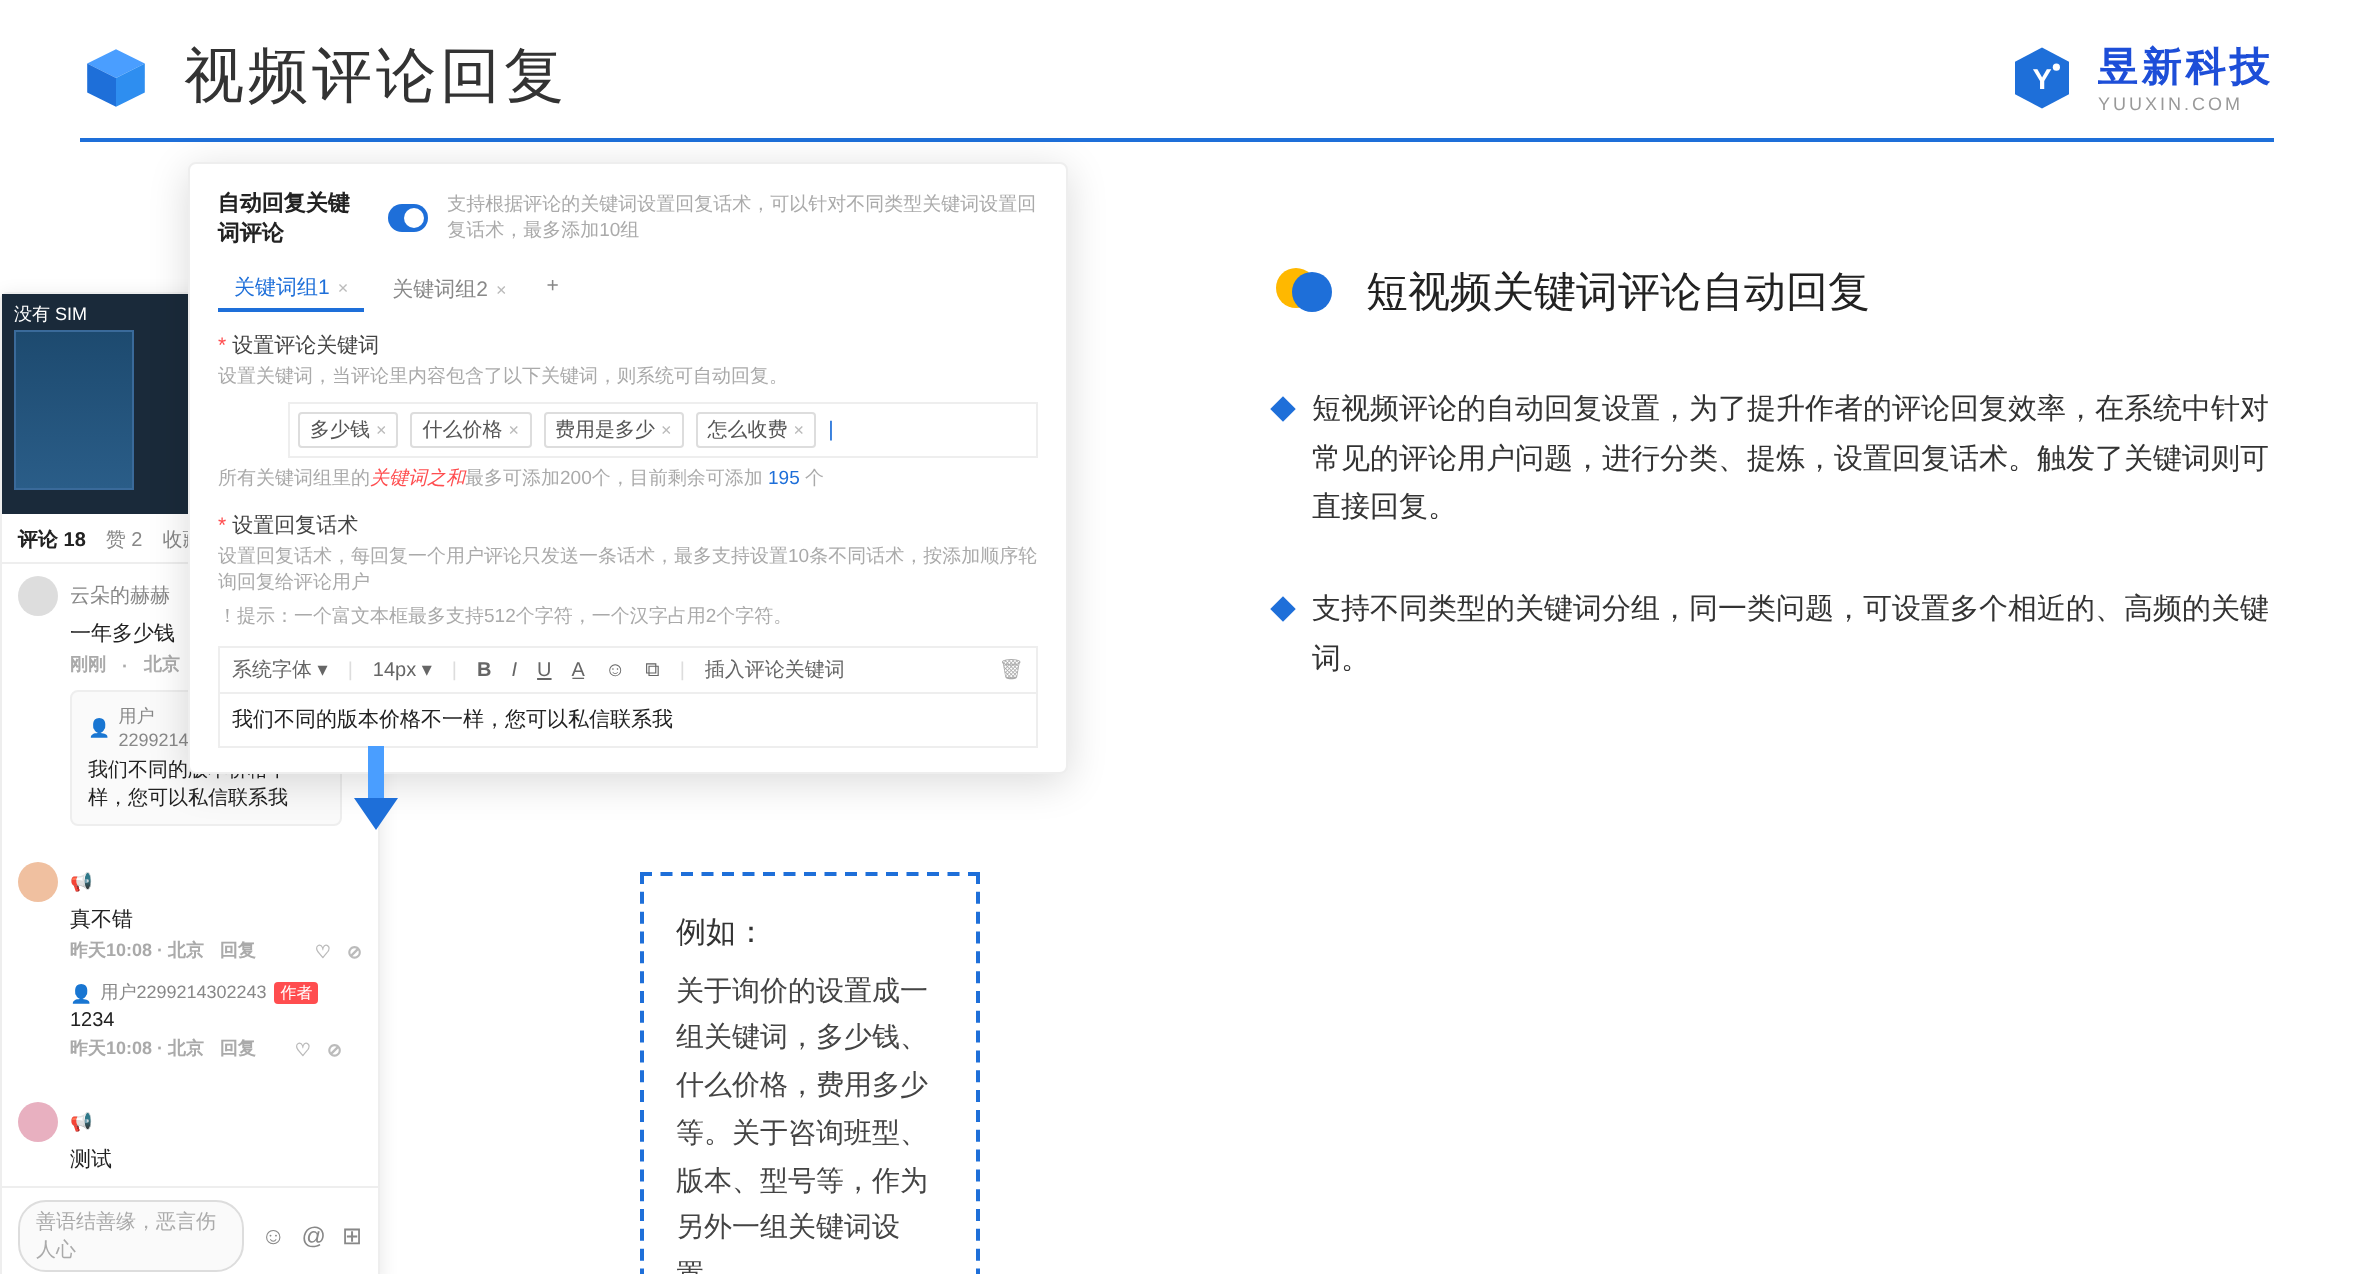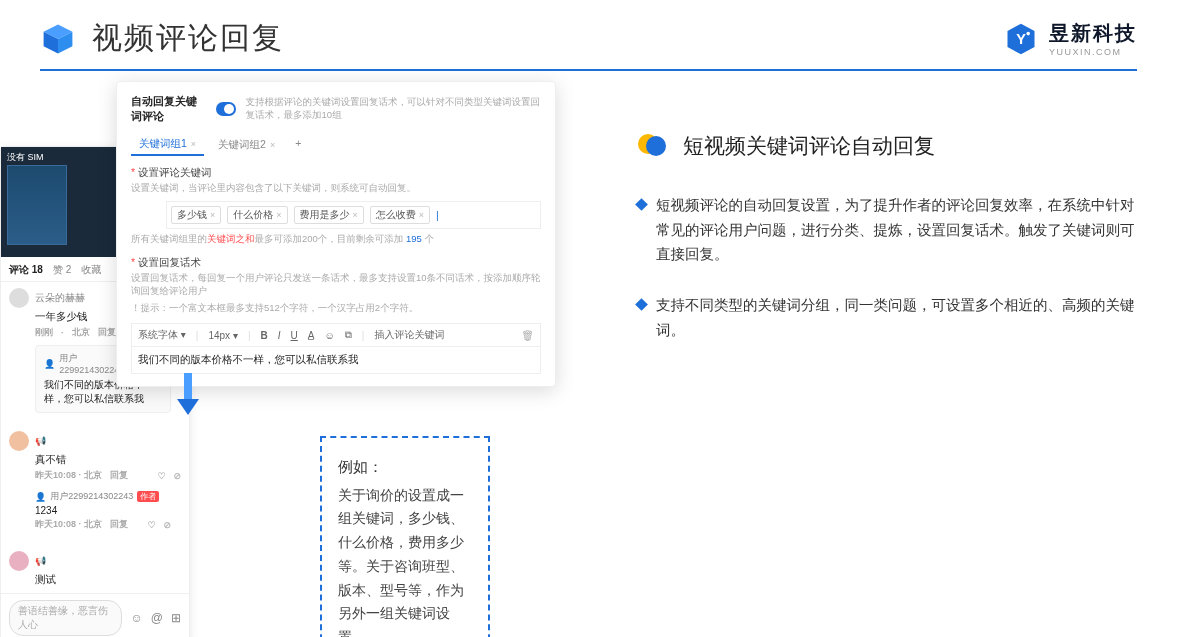--- a/index.html
+++ b/index.html
@@ -5,21 +5,21 @@
 * { margin: 0; padding: 0; box-sizing: border-box; }
 body { font-family: -apple-system, "Microsoft YaHei", sans-serif; background: #fff; width: 1177px; height: 637px; overflow: hidden; position: relative; }
 
 .header { display: flex; align-items: center; justify-content: space-between; padding: 18px 40px 10px 40px; }
 .header-left { display: flex; align-items: center; gap: 16px; }
 .cube-icon { width: 36px; height: 36px; }
 .page-title { font-size: 30px; color: #333; letter-spacing: 2px; font-weight: 400; }
 .brand { display: flex; align-items: center; gap: 10px; }
 .brand-logo { width: 36px; height: 36px; }
 .brand-text { display: flex; flex-direction: column; }
-.brand-main { font-size: 20px; color: #0f172a; font-weight: bold; letter-spacing: 2px; }
+.brand-main { font-size: 20px; color: #1d4ed8; font-weight: bold; letter-spacing: 2px; }
 .brand-sub { font-size: 9px; color: #999; letter-spacing: 1.5px; }
 .divider { height: 2px; background: #1e6fd9; margin: 0 40px 20px 40px; }
 
 .content { position: relative; padding: 0 40px; height: 540px; }
 
 
 .phone { position: absolute; left: 0; top: 55px; width: 190px; background: #fff; border: 1px solid #eee; border-radius: 4px; box-shadow: 0 2px 10px rgba(0,0,0,0.1); font-size: 10px; }
 .phone-top { background: #1a2a3a; color: #fff; height: 110px; position: relative; padding: 4px 6px; font-size: 9px; }
 .phone-status { display: flex; justify-content: space-between; }
 .phone-img { position: absolute; left: 6px; top: 18px; width: 60px; height: 80px; background: linear-gradient(#1d4a6f, #2a5d88); border: 1px solid #3a6a9a; }
@@ -32,37 +32,37 @@
 .c-meta { font-size: 9px; color: #aaa; margin: 2px 0 0 26px; display: flex; align-items: center; gap: 8px; font-weight: bold; }
 .heart { margin-left: auto; color: #bbb; }
 .reply-bubble { margin: 6px 10px 6px 26px; background: #fafafa; border: 1px solid #eee; border-radius: 4px; padding: 6px 8px; font-size: 10px; }
 .reply-head { display: flex; align-items: center; gap: 4px; font-size: 9px; color: #888; }
 .badge-author { background: #ff4d4f; color: #fff; font-size: 8px; padding: 0 3px; border-radius: 2px; }
 .comment-input-bar { display: flex; align-items: center; gap: 8px; padding: 6px 8px; border-top: 1px solid #eee; }
 .comment-input { flex: 1; border: 1px solid #ddd; border-radius: 14px; padding: 3px 8px; font-size: 10px; color: #aaa; background: #fafafa; }
 .ci-icon { font-size: 12px; color: #888; }
 
 
-.settings { position: absolute; left: 116px; top: -10px; width: 440px; background: #fff; border: 1px solid #eee; border-radius: 4px; box-shadow: 0 4px 20px rgba(0,0,0,0.15); padding: 12px 14px; font-size: 10.5px; color: #555; }
+.settings { position: absolute; left: 94px; top: -10px; width: 440px; background: #fff; border: 1px solid #eee; border-radius: 4px; box-shadow: 0 4px 20px rgba(0,0,0,0.15); padding: 12px 14px; font-size: 10.5px; color: #555; }
 .settings-head { display: flex; align-items: center; gap: 10px; font-size: 11px; }
 .settings-head b { color: #222; }
 .toggle { width: 26px; height: 14px; background: #1e6fd9; border-radius: 7px; position: relative; }
 .toggle::after { content: ""; width: 10px; height: 10px; background: #fff; border-radius: 50%; position: absolute; right: 2px; top: 2px; }
 .tabs { display: flex; gap: 6px; margin-top: 10px; font-size: 10.5px; }
 .tab { padding: 3px 8px; color: #888; display: flex; align-items: center; gap: 4px; }
 .tab.active { color: #1e6fd9; border-bottom: 2px solid #1e6fd9; }
 .tab .x, .tag .x { color: #bbb; cursor: pointer; font-size: 9px; }
 .tab-plus { color: #888; padding: 3px 6px; }
 .field-label { font-size: 10.5px; color: #444; margin-top: 10px; }
 .field-label .req { color: #ff4d4f; margin-right: 3px; }
 .field-desc { font-size: 9.5px; color: #aaa; margin-top: 2px; }
 .tag-row { display: flex; gap: 6px; margin-top: 6px; align-items: center; border: 1px solid #eee; padding: 4px; flex-wrap: wrap; margin-left: 35px; }
 .tag { border: 1px solid #ddd; padding: 1px 5px; border-radius: 2px; font-size: 10px; color: #555; display: flex; align-items: center; gap: 3px; }
 .kw-note { font-size: 9.5px; color: #aaa; margin-top: 4px; }
-.kw-note .hl { color: #ff4d4f; }
+.kw-note .hl { color: #ff4d4f; font-style: italic; }
 .kw-note .num { color: #1e6fd9; }
 .toolbar { display: flex; align-items: center; gap: 10px; margin-top: 8px; font-size: 10px; color: #666; border: 1px solid #eee; padding: 4px 6px; }
 .tb-sep { color: #ddd; }
 .tb-spacer { flex: 1; }
 .reply-content { border: 1px solid #eee; border-top: 0; padding: 6px; font-size: 10.5px; color: #222; }
 
 
 .arrow-down { position: absolute; left: 175px; top: 282px; width: 26px; height: 44px; }
 
 

